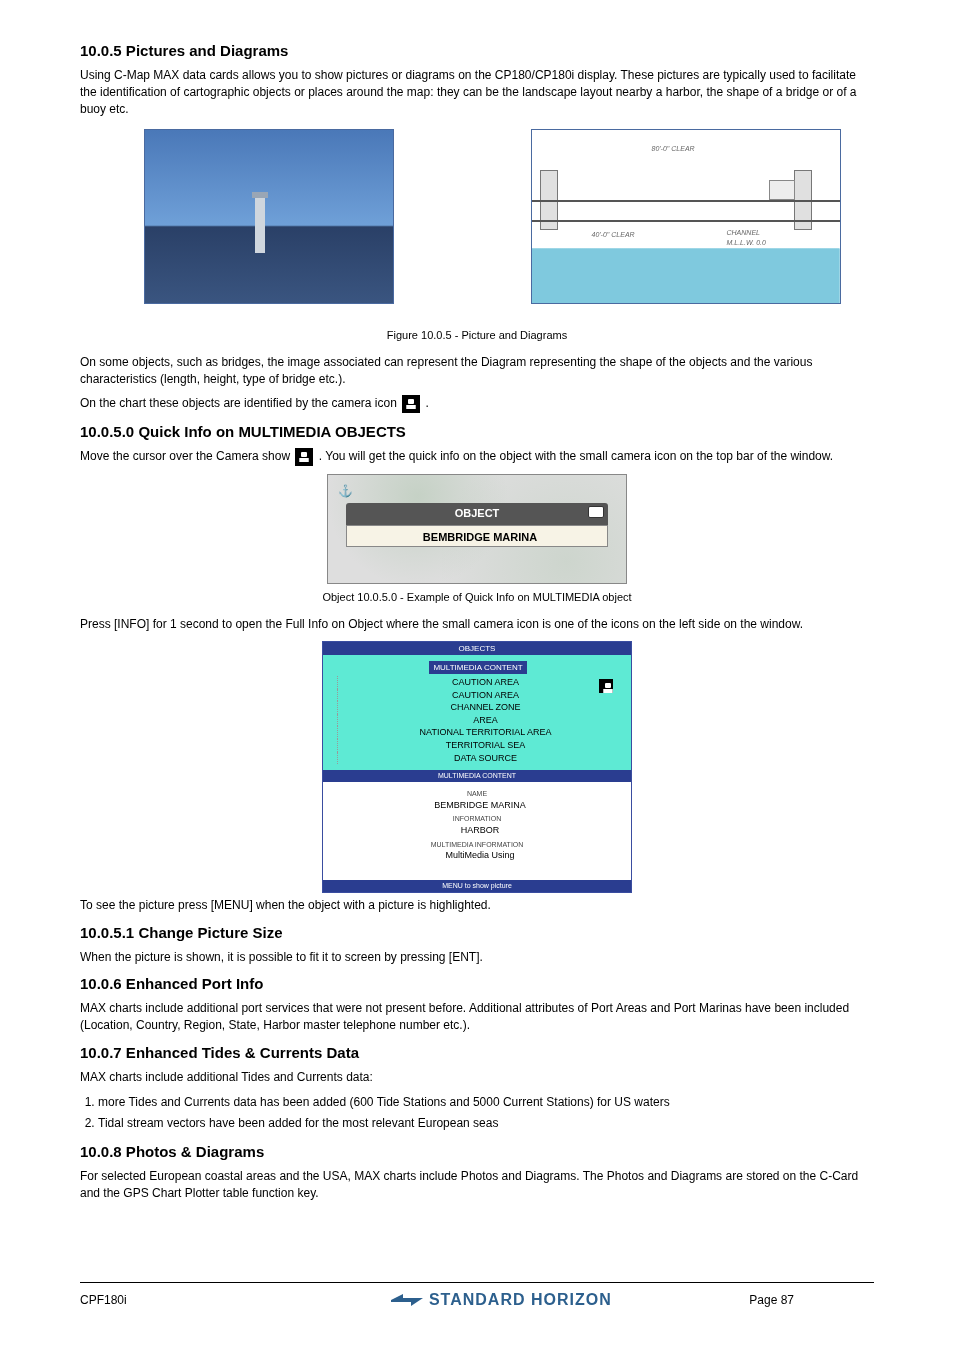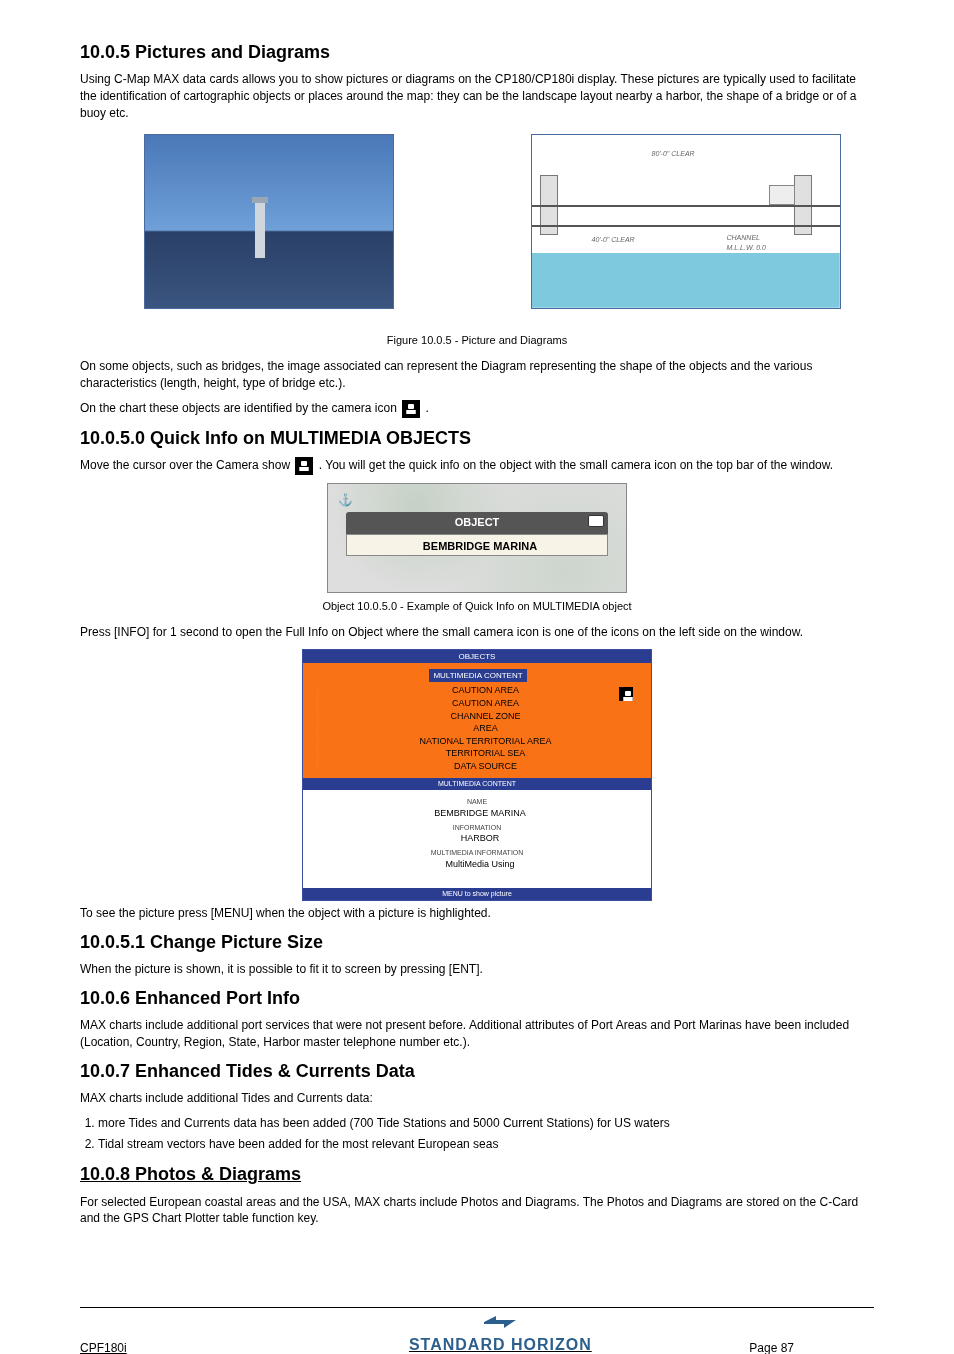--- a/index.html
+++ b/index.html
@@ -6,21 +6,21 @@
   body {
     font-family: Arial, Helvetica, sans-serif;
     background: #fff;
     color: #000;
     width: 954px;
     margin: 0 auto;
     padding: 40px 80px 20px 80px;
     font-size: 12px;
     line-height: 1.4;
   }
-  .section-title { font-weight: bold; font-size: 18px; margin-bottom: 6px; }
+  .section-title { font-weight: bold; font-size: 15px; margin-bottom: 6px; }
   .para { margin-bottom: 8px; }
   .figrow {
     display: flex;
     justify-content: space-between;
     align-items: flex-start;
     margin: 12px 0 18px 0;
     gap: 40px;
   }
   .figbox { flex: 1; text-align: center; }
   .photo {
@@ -97,22 +97,22 @@
   .obj-popup .mapbg {
     position:absolute; inset:0;
     background: radial-gradient(circle at 30% 20%, rgba(160,190,160,.4), transparent 40%),
                 radial-gradient(circle at 80% 80%, rgba(180,200,180,.4), transparent 50%);
   }
   .obj-popup .anchor { position:absolute; top:8px; left:10px; font-size:12px; color:#333; }
   .center-wrap { text-align:center; }
   .fig-label { font-size:11px; margin:2px 0 10px 0; }
 
   .quickinfo {
-    width: 350px; margin: 6px auto 4px auto;
-    border:1px solid #3a4da0; background:#f97316; font-size:9px;
+    width: 310px; margin: 6px auto 4px auto;
+    border:1px solid #3a4da0; background:#5eead4; font-size:9px;
   }
   .quickinfo .titlebar {
     background:#2a3d90; color:#fff; font-size:8px; padding:1px 4px;
   }
   .quickinfo .top {
     padding:6px 8px 6px 10px; position:relative;
   }
   .quickinfo .tag {
     display:inline-block; background:#2a3d90; color:#fff; padding:1px 4px; font-size:8px;
   }
@@ -126,25 +126,24 @@
   .quickinfo .bottom { padding:4px 8px 18px 8px; background:#fff; }
   .quickinfo .lbl { font-size:7px; color:#444; margin-top:3px; }
   .quickinfo .val { font-size:9px; padding-left:6px; }
   .quickinfo .foot { background:#2a3d90; color:#fff; font-size:7px; padding:1px 4px; }
 
   .numbered { margin-top:14px; }
   .numbered li { margin-left:18px; margin-bottom:4px; list-style-position:outside; }
 
   .page-footer {
     margin-top:80px; border-top:1px solid #000; padding-top:6px;
-    display:flex; justify-content:space-between; align-items:flex-end;
+    display:flex; justify-content:space-between; align-items:center;
     font-size:12px;
-    text-decoration:underline;
-  }
-  .brand { display:flex; align-items:center; gap:4px; margin:0 auto;flex-direction:column; }
+  }
+  .brand { display:flex; align-items:center; gap:4px; margin:0 auto; }
   .brand-logo {
     width:36px; height:16px; position:relative;
   }
   .brand-logo svg { width:100%; height:100%; }
   .brand-text { font-weight:bold; letter-spacing:1px; color:#2c5f8d; font-size:16px; }
   .pagenum { position:absolute; right:80px; }
   .footer-wrap { position:relative; }
 </style>
 </head>
 <body>
@@ -235,25 +234,25 @@
 
 <div class="section-title">10.0.5.1 Change Picture Size</div>
 <div class="para">When the picture is shown, it is possible to fit it to screen by pressing [ENT].</div>
 
 <div class="section-title">10.0.6 Enhanced Port Info</div>
 <div class="para">MAX charts include additional port services that were not present before. Additional attributes of Port Areas and Port Marinas have been included (Location, Country, Region, State, Harbor master telephone number etc.).</div>
 
 <div class="section-title">10.0.7 Enhanced Tides &amp; Currents Data</div>
 <div class="para">MAX charts include additional Tides and Currents data:</div>
 <ol class="numbered" style="margin-top:4px;">
-  <li>more Tides and Currents data has been added (700 Tide Stations and 5000 Current Stations) for US waters</li>
+  <li>more Tides and Currents data has been added (600 Tide Stations and 5000 Current Stations) for US waters</li>
   <li>Tidal stream vectors have been added for the most relevant European seas</li>
 </ol>
 
-<div class="section-title" style="margin-top:10px;text-decoration:underline;">10.0.8 Photos &amp; Diagrams</div>
+<div class="section-title" style="margin-top:10px;">10.0.8 Photos &amp; Diagrams</div>
 <div class="para">For selected European coastal areas and the USA, MAX charts include Photos and Diagrams. The Photos and Diagrams are stored on the C-Card and the GPS Chart Plotter table function key.</div>
 
 <div class="footer-wrap">
 <div class="page-footer">
   <span>CPF180i</span>
   <div class="brand">
     <span class="brand-logo">
       <svg viewBox="0 0 36 16">
             <path d="M2 8 L14 2 L14 6 L34 6 L22 14 L22 10 L2 10 Z" fill="#2c5f8d"></path>
           </svg>

